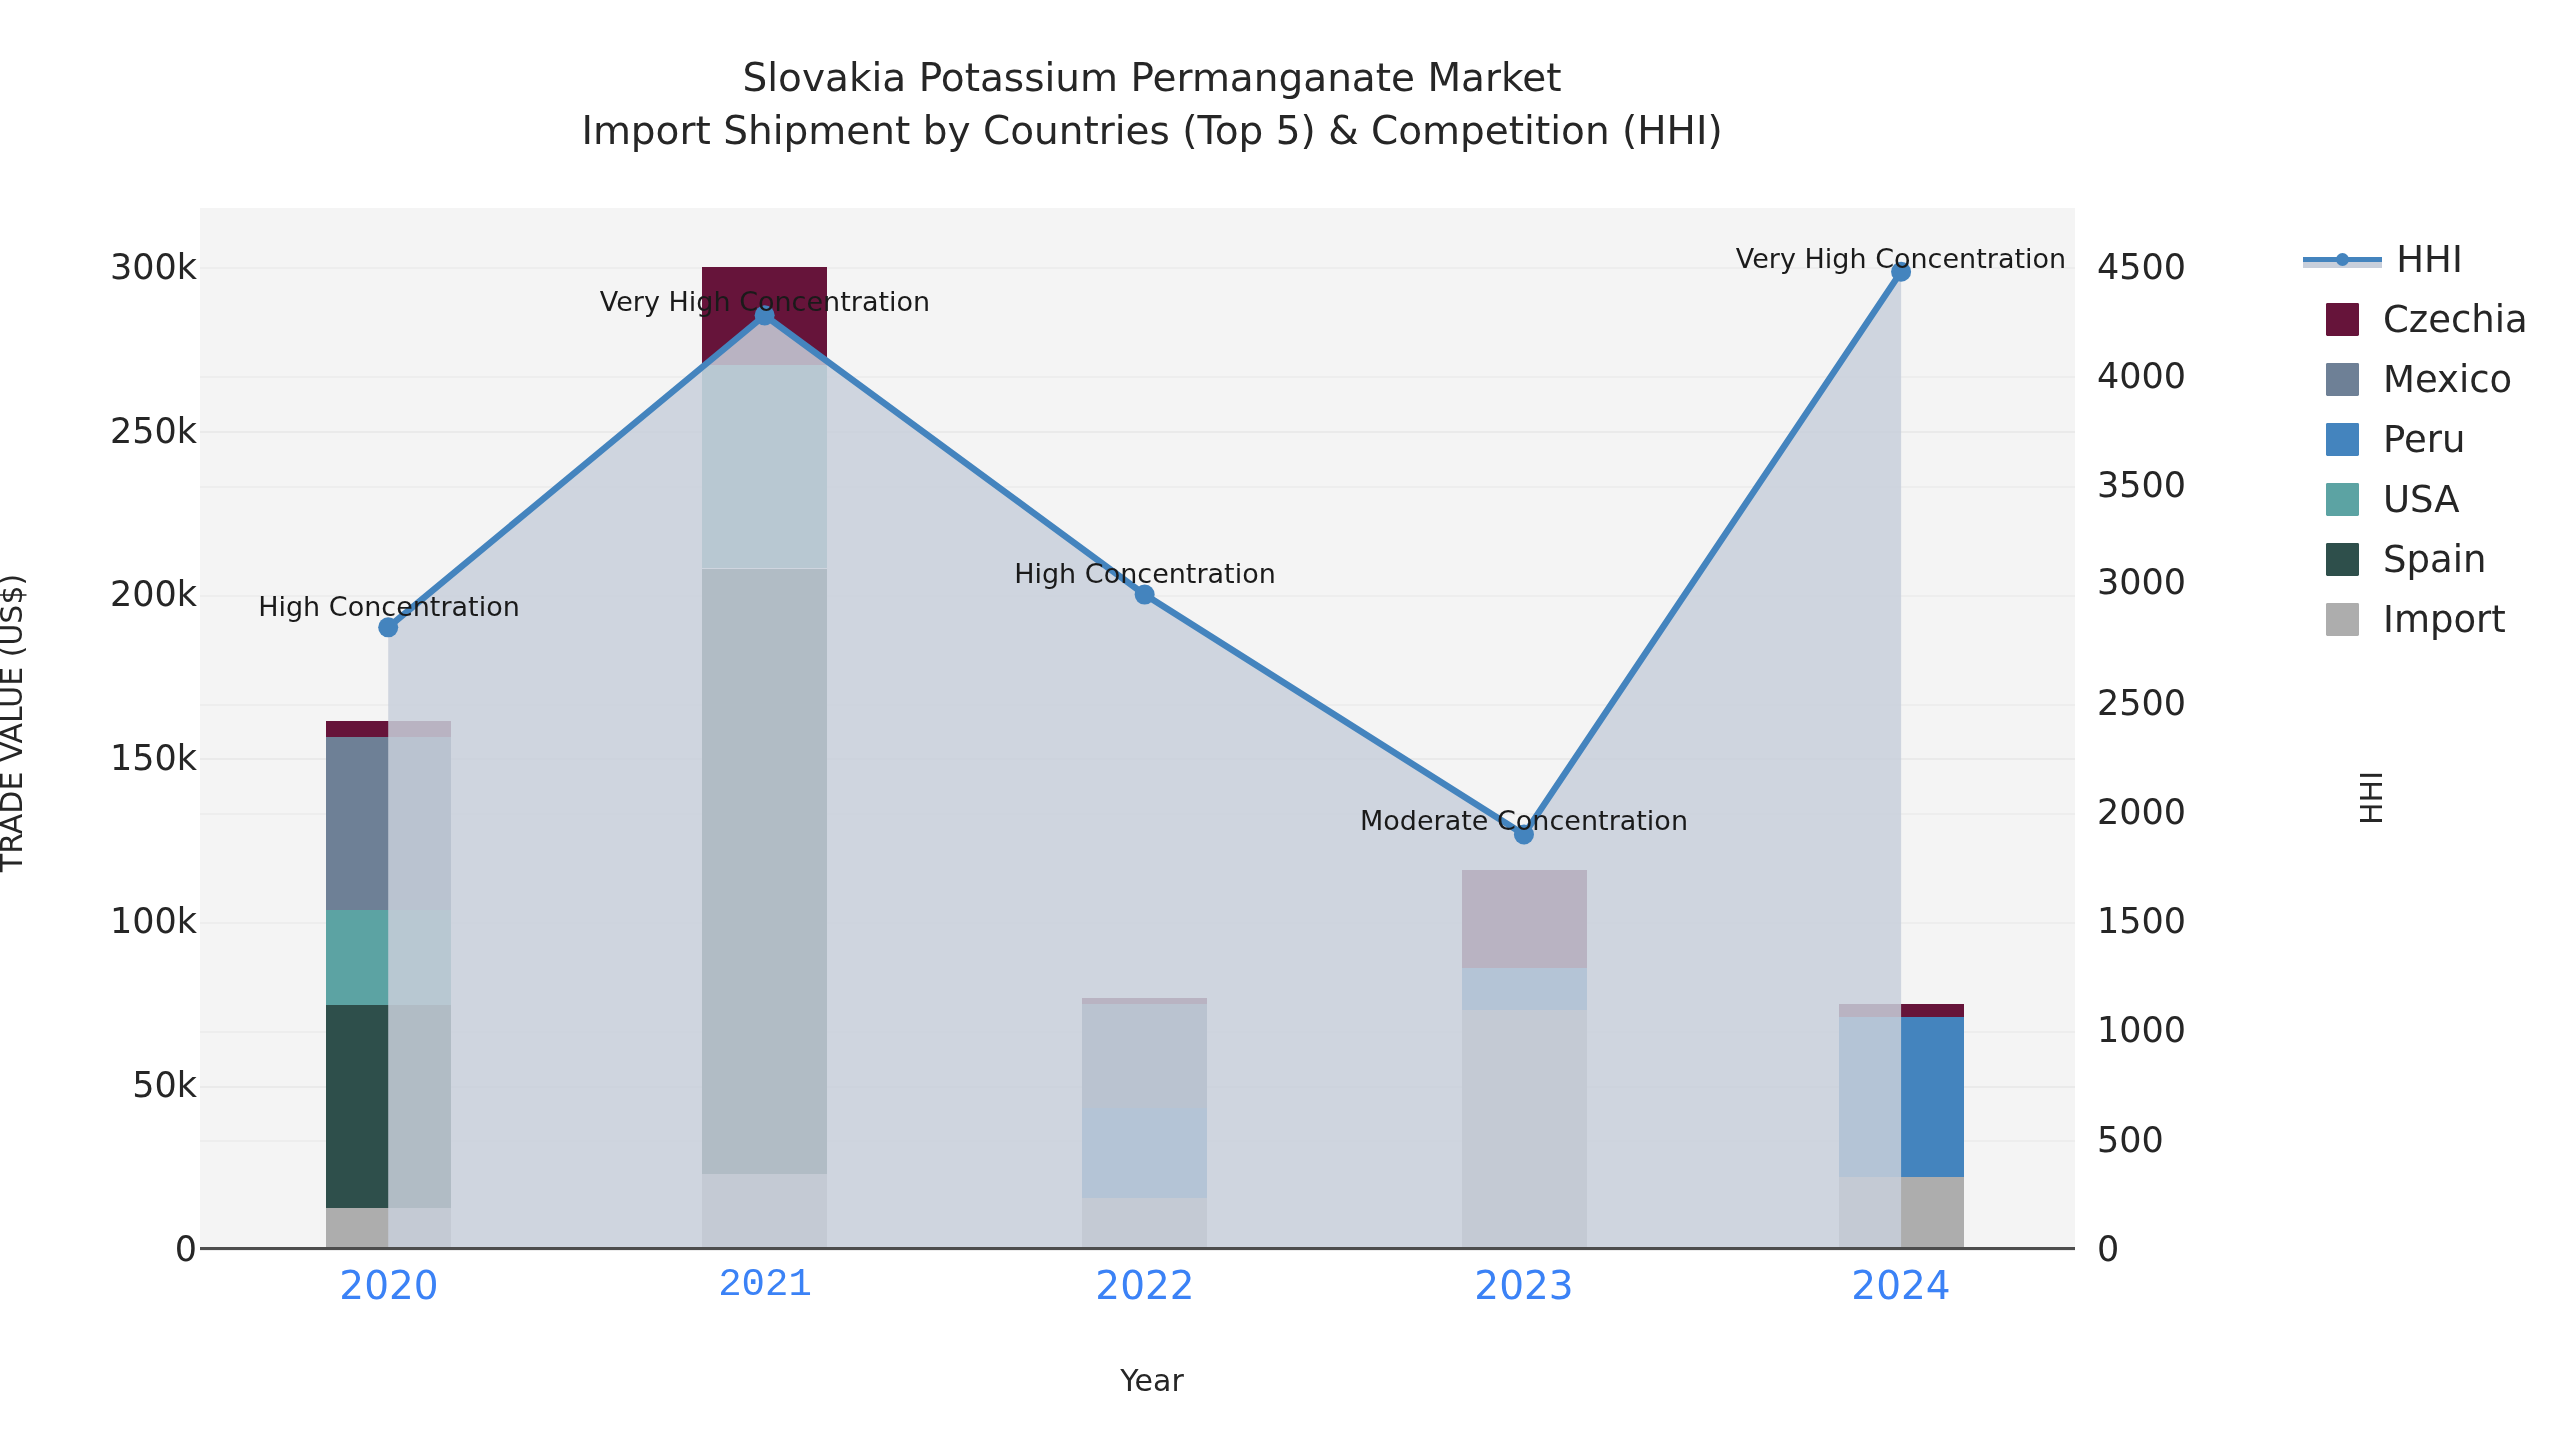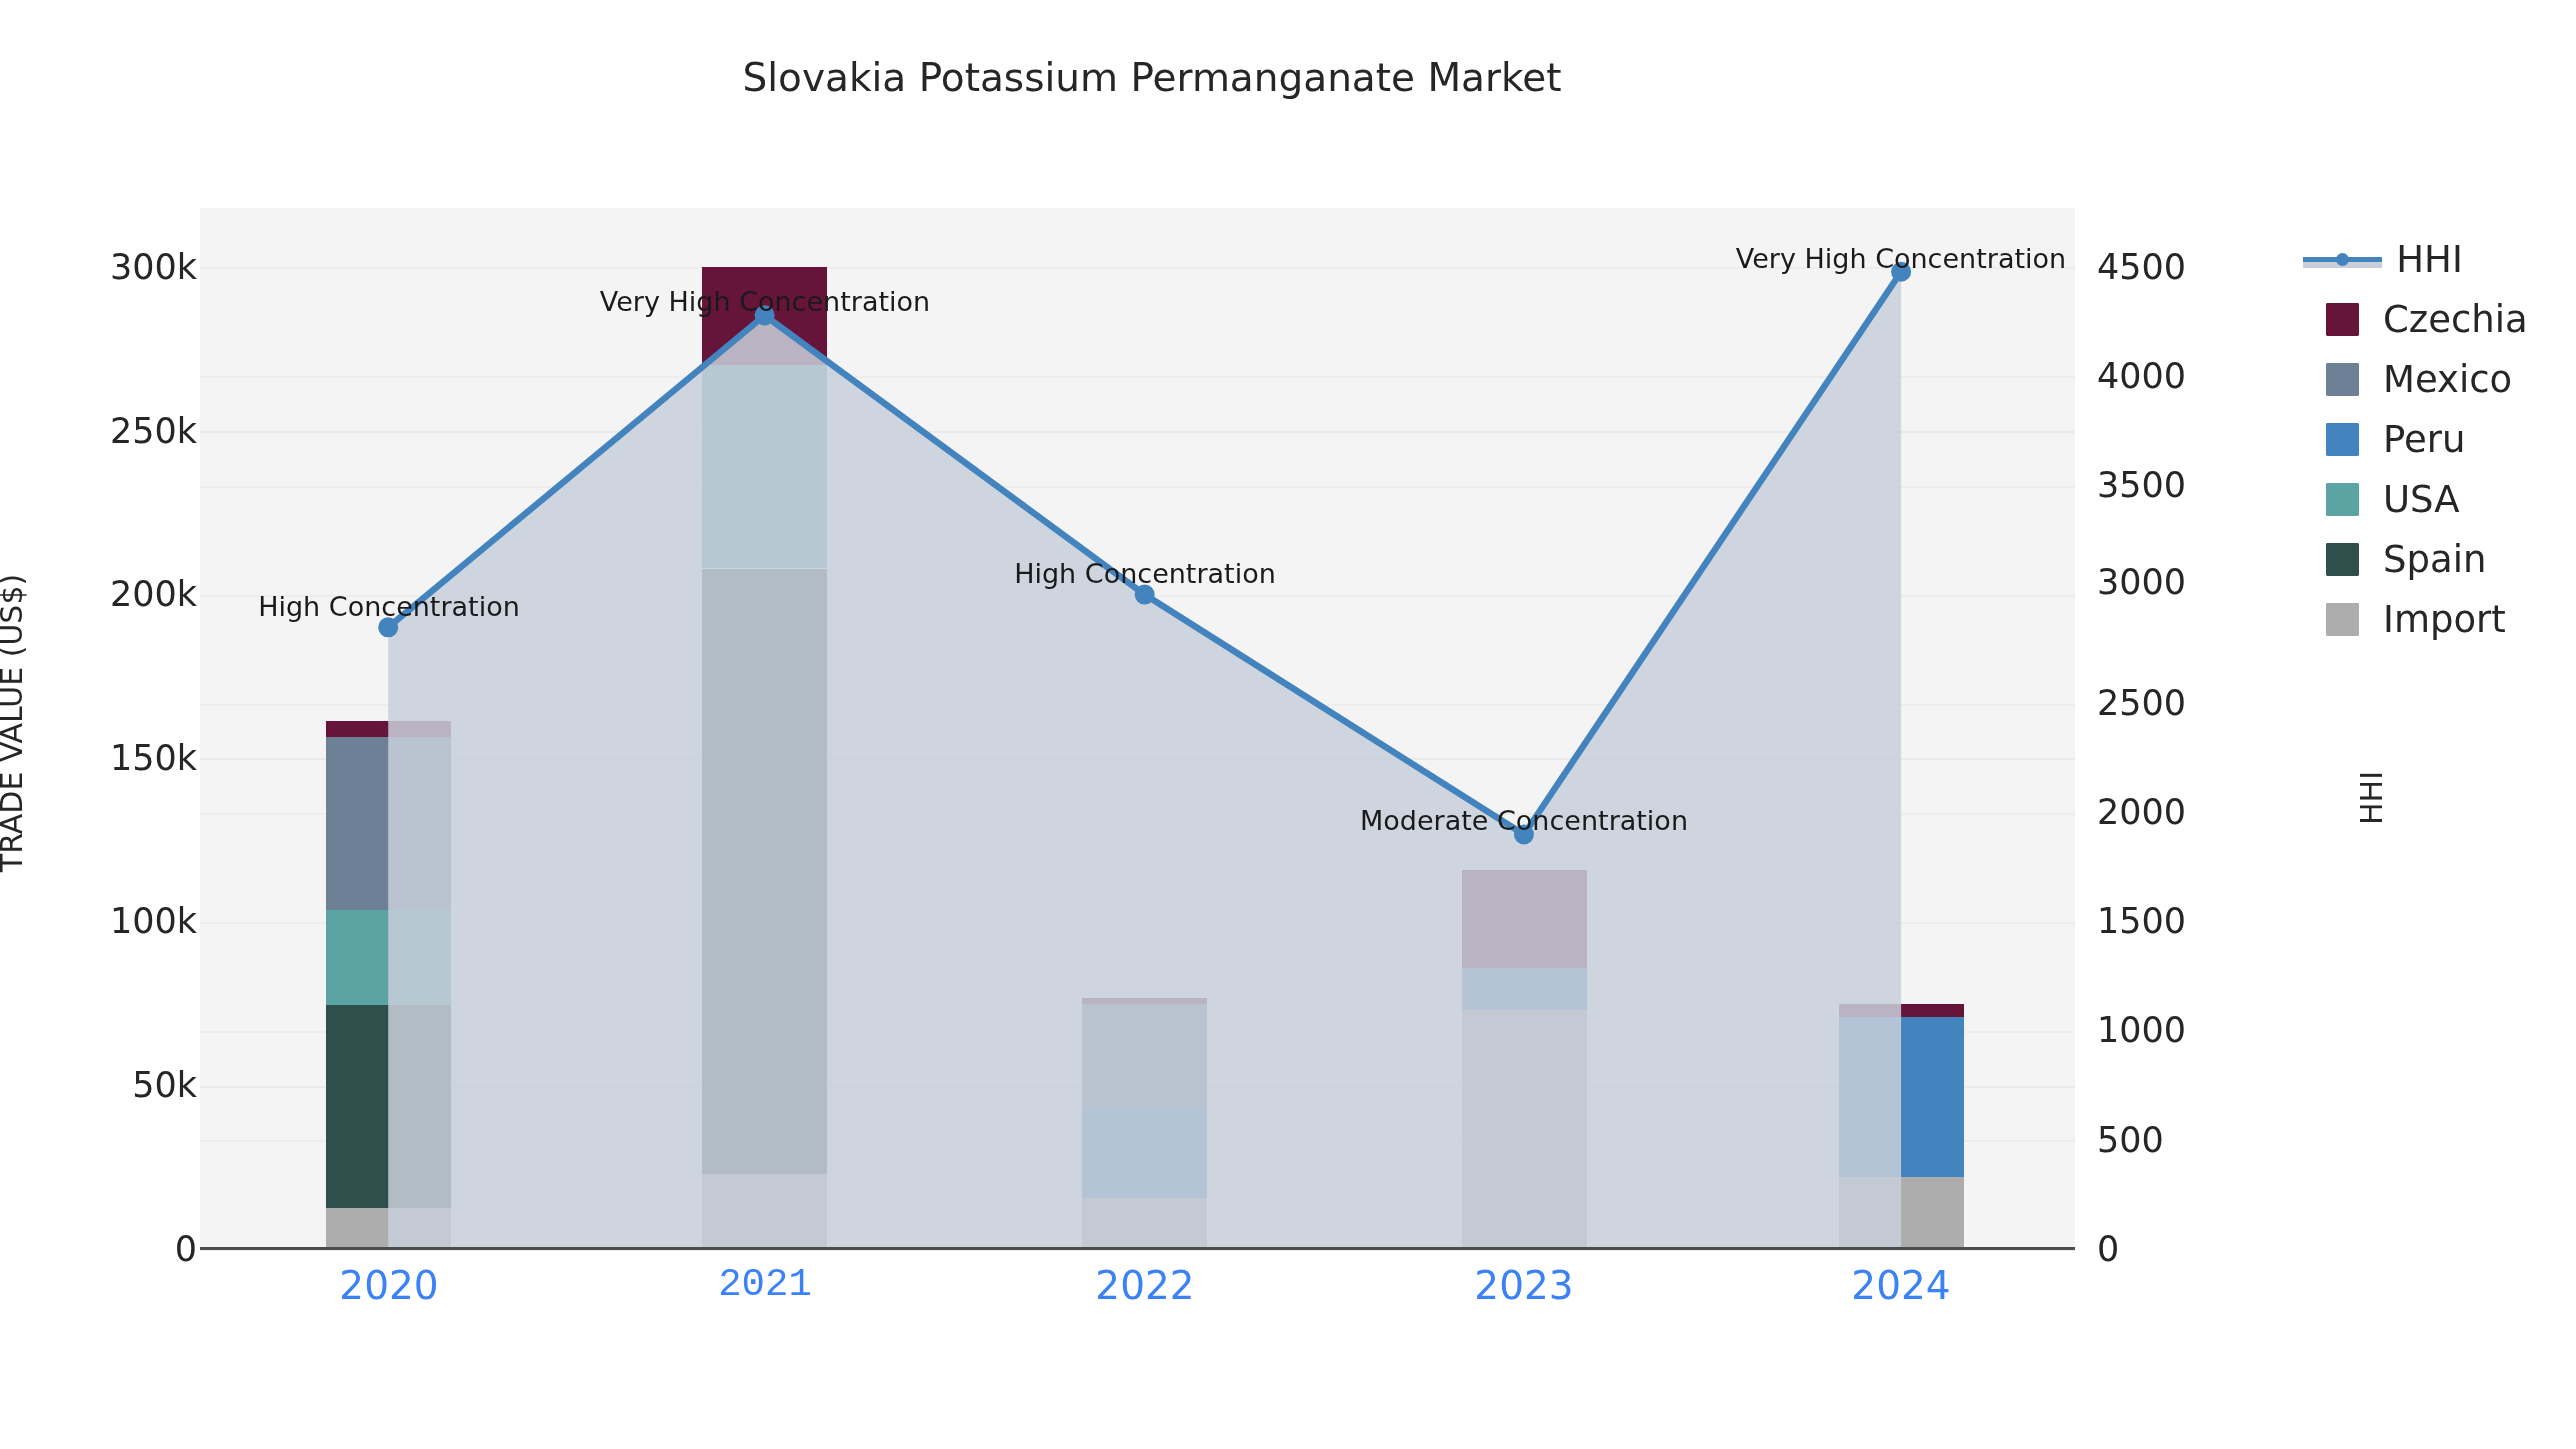--- a/index.html
+++ b/index.html
@@ -94,24 +94,26 @@
   }
   .legend-label{color:#262626;font-size:37px;white-space:nowrap;}
 </style>
 </head>
 <body>
 
 <div id="figure">
 
   <div class="title-block">
     <span class="title-line">Slovakia Potassium Permanganate Market</span>
+    <span class="title-line">Import Shipment by Countries (Top 5) &amp; Competition (HHI)</span>
   </div>
 
   <div class="ylabel-left">TRADE VALUE (US$)</div>
   <div class="ylabel-right">HHI</div>
+  <div class="xlabel">Year</div>
 
   <div id="yticks-left">
       <div class="ytick" style="top: 1249px;">0</div>
       <div class="ytick" style="top: 1085px;">50k</div>
       <div class="ytick" style="top: 921px;">100k</div>
       <div class="ytick" style="top: 758px;">150k</div>
       <div class="ytick" style="top: 594px; text-align: right;">200k</div>
       <div class="ytick" style="top: 431px;">250k</div>
       <div class="ytick" style="top: 267px;">300k</div>
     </div>

